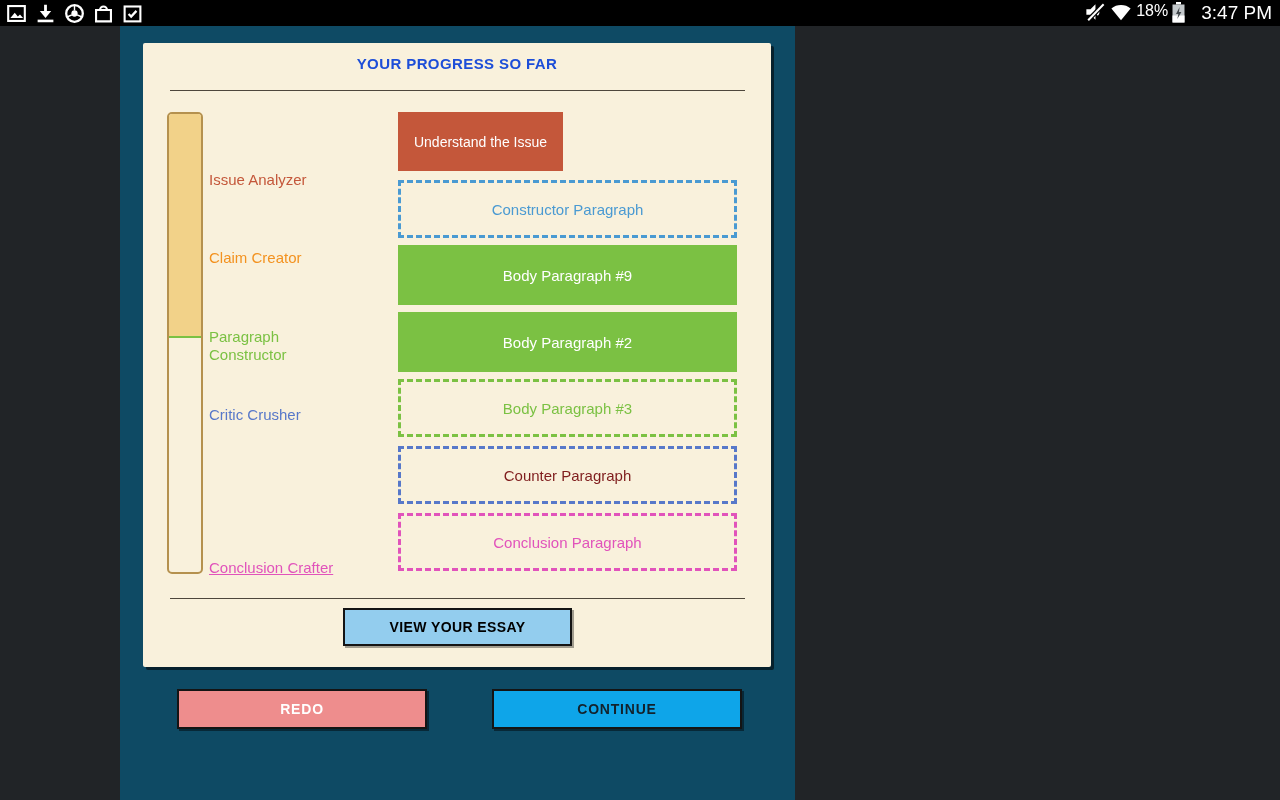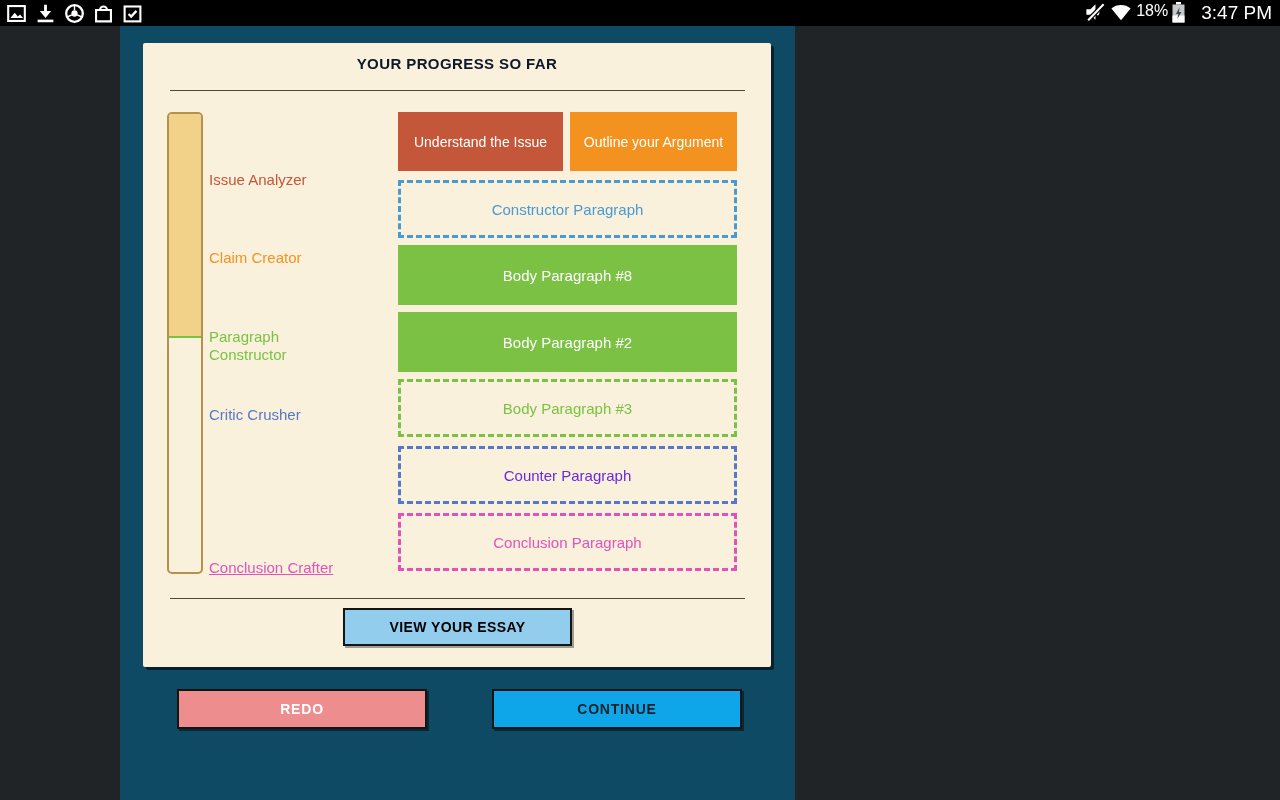--- a/index.html
+++ b/index.html
@@ -17,21 +17,21 @@
   .sb-pct { font-size:16px; color:#fff; }
   .sb-time { font-size:19px; color:#fff; margin-left:12px; margin-right:2px; }
 
   
   .panel { position:absolute; left:120px; top:26px; width:675px; height:774px; }
 
   
   .card { position:absolute; left:143px; top:43px; width:628px; height:624px;
           border-radius:2px; box-shadow:3px 3px 0 rgba(0,0,0,0.55); }
   .card-title { position:absolute; top:12px; left:0; width:100%; text-align:center;
-                font-size:15px; font-weight:bold; letter-spacing:0.4px; color:#0f172a; }
+                font-size:15px; font-weight:bold; letter-spacing:0.4px; color:#1d4ed8; }
   .hr { position:absolute; left:27px; width:575px; height:0; border-top:1px solid #4e473c; }
   .hr-top { top:47px; }
   .hr-bottom { top:555px; }
 
   
   .pbar { position:absolute; left:24px; top:69px; width:36px; height:462px;
           border:2px solid #b5914e; border-radius:5px; overflow:hidden; }
   .pfill { width:100%; border-bottom:2px solid #7bc143; }
 
   
@@ -140,27 +140,26 @@
       <div class="pfill" style="height: 49%; background-color: rgb(242, 210, 137);"></div>
     </div>
 
     <div class="stage s0" style="color: rgb(196, 87, 58);">Issue Analyzer</div>
     <div class="stage s1" style="color: rgb(243, 146, 31);">Claim Creator</div>
     <div class="stage s2" style="color: rgb(123, 193, 67);">Paragraph Constructor</div>
     <div class="stage s3" style="color: rgb(87, 120, 201);">Critic Crusher</div>
     <div class="stage s5" style="color: rgb(225, 83, 187);">Conclusion Crafter</div>
 
     <div class="box solid b-u" style="background-color: rgb(196, 87, 58);">Understand the Issue</div>
-    <div class="box solid b-o" style="background-color: rgb(243, 146, 31);">Outline your Argument</div>
 
     <div class="box dashed b-intro" style="border-color: rgb(74, 154, 210); color: rgb(74, 154, 210);">Constructor Paragraph</div>
-    <div class="box solid b-bp1" style="background-color: rgb(123, 193, 67);">Body Paragraph #8</div>
+    <div class="box solid b-bp1" style="background-color: rgb(123, 193, 67);">Body Paragraph #9</div>
     <div class="box solid b-bp2" style="background-color: rgb(123, 193, 67);">Body Paragraph #2</div>
     <div class="box dashed b-bp3" style="border-color: rgb(123, 193, 67); color: rgb(123, 193, 67);">Body Paragraph #3</div>
-    <div class="box dashed b-cnt" style="border-color: rgb(87, 120, 201); color: #6d28d9;">Counter Paragraph</div>
+    <div class="box dashed b-cnt" style="border-color: rgb(87, 120, 201); color: #7f1d1d;">Counter Paragraph</div>
     <div class="box dashed b-conc" style="border-color: rgb(225, 83, 187); color: rgb(225, 83, 187);">Conclusion Paragraph</div>
 
     <div class="hr hr-bottom"></div>
     <button class="view-essay" style="background-color: rgb(147, 205, 238);">VIEW YOUR ESSAY</button>
   </div>
 
   <button class="btn-footer btn-redo" style="background-color: rgb(238, 141, 141);">REDO</button>
   <button class="btn-footer btn-continue" style="background-color: #0ea5e9;">CONTINUE</button>
 
 </div>

